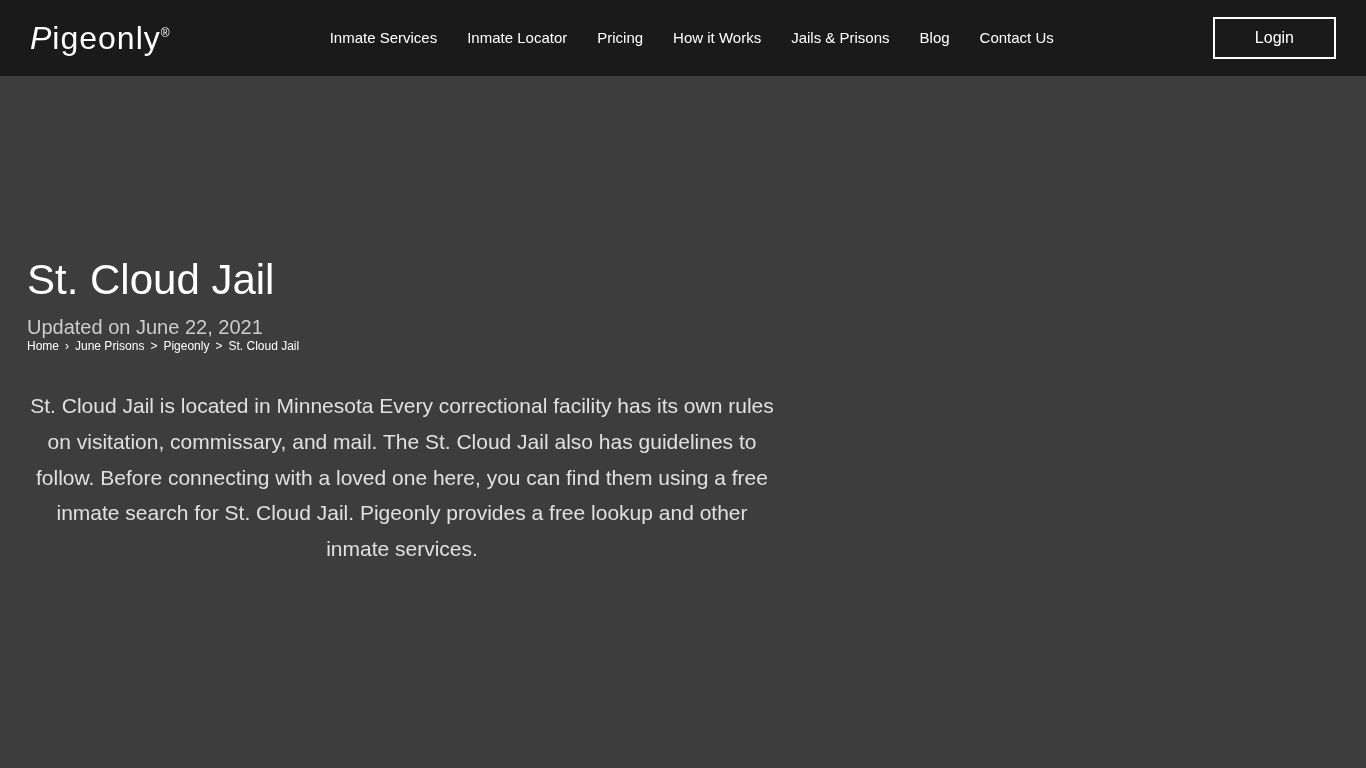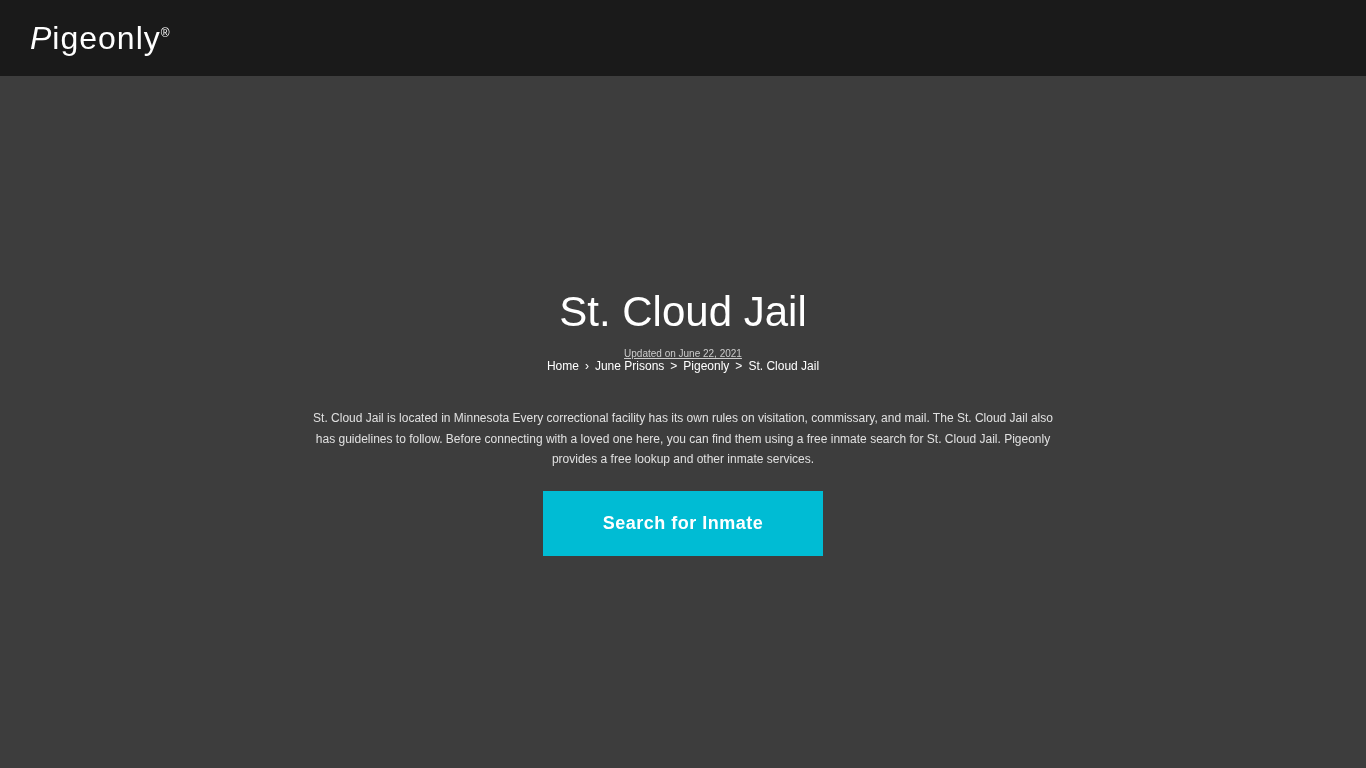--- a/index.html
+++ b/index.html
@@ -55,39 +55,38 @@
       cursor: pointer;
       font-weight: 400;
     }
 
     
     .main-content {
       background-color: #3d3d3d;
       min-height: 692px;
       display: flex;
       flex-direction: column;
-      align-items: center;
+      align-items: flex-start;
       justify-content: center;
-      padding: 60px 37px;
+      padding: 60px 27px;
     }
 
     .page-title {
       font-size: 42px;
       font-weight: 300;
       color: #ffffff;
       text-align: center;
       margin-bottom: 12px;
     }
 
     .updated-date {
-      font-size: 10px;
+      font-size: 20px;
       color: #cccccc;
       font-weight: 300;
       text-align: center;
-      text-decoration: underline;
     }
 
     .breadcrumb {
       display: flex;
       align-items: center;
       gap: 6px;
       margin-bottom: 35px;
       font-size: 12px;
     }
 
@@ -103,21 +102,21 @@
     }
 
     .breadcrumb .current {
       color: #ffffff;
       font-weight: 300;
     }
 
     .description-text {
       max-width: 750px;
       text-align: center;
-      font-size: 12px;
+      font-size: 21px;
       line-height: 1.7;
       color: #e0e0e0;
       font-weight: 300;
       margin-bottom: 21px;
     }
 
     .search-btn {
       background-color: #00bcd4;
       color: #ffffff;
       border: none;
@@ -151,36 +150,59 @@
 </head>
 <body>
 
 <nav>
   <div class="nav-logo">
     <span class="pigeonly-logo">
       <span class="p">P</span>igeonly<sup>®</sup>
     </span>
   </div>
 
-
+  <ul class="nav-links">
+    <li>
+      <a href="#">Inmate Services</a>
+    </li>
+    <li>
+      <a href="#">Inmate Locator</a>
+    </li>
+    <li>
+      <a href="#">Pricing</a>
+    </li>
+    <li>
+      <a href="#">How it Works</a>
+    </li>
+    <li>
+      <a href="#">Jails &amp; Prisons</a>
+    </li>
+    <li>
+      <a href="#">Blog</a>
+    </li>
+    <li>
+      <a href="#">Contact Us</a>
+    </li>
+  </ul>
+
+  <button class="nav-login-btn">Login</button>
 </nav>
 
 <div class="main-content">
 
   <h1 class="page-title">St. Cloud Jail</h1>
 
   <p class="updated-date">Updated on June 22, 2021</p>
 
   <div class="breadcrumb">
     <a href="#">Home</a>
     <span class="separator">›</span>
     <a href="#">June Prisons</a>
     <span class="separator">&gt;</span>
     <a href="#">Pigeonly</a>
     <span class="separator">&gt;</span>
     <span class="current">St. Cloud Jail</span>
   </div>
 
   <p class="description-text">St. Cloud Jail is located in Minnesota Every correctional facility has its own rules on visitation, commissary, and mail. The St. Cloud Jail also has guidelines to follow. Before connecting with a loved one here, you can find them using a free inmate search for St. Cloud Jail. Pigeonly provides a free lookup and other inmate services.</p>
 
-  <button class="search-btn">Search for Inmate</button>
 
 </div>
 
 </body></html>

